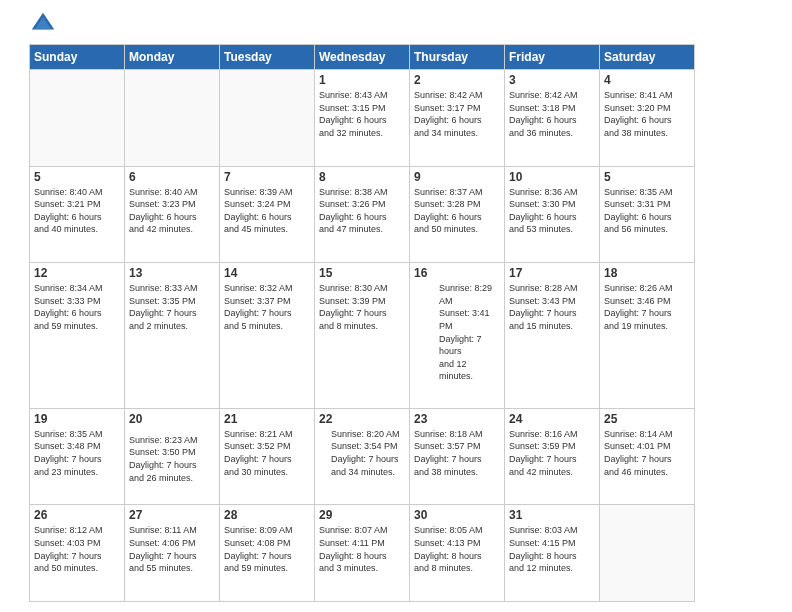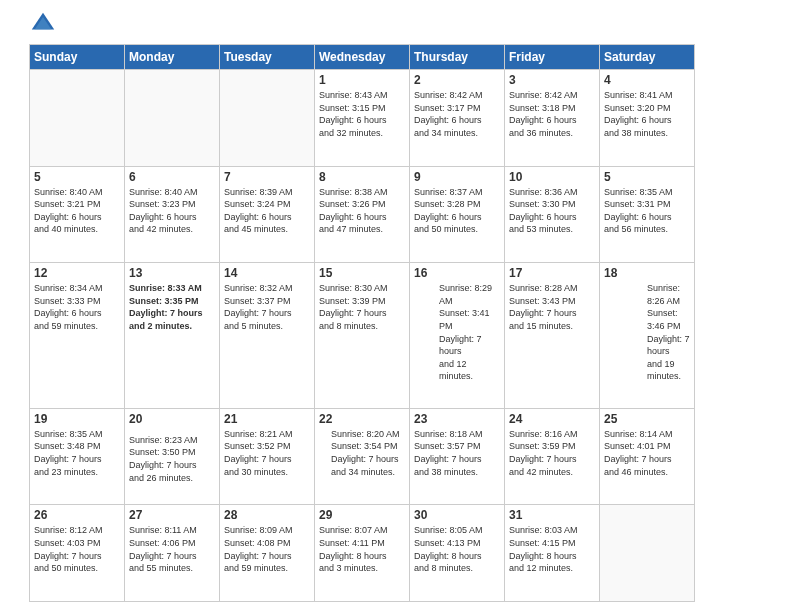--- a/index.html
+++ b/index.html
@@ -220,21 +220,21 @@
         <tr>
           <td>
             <span class="day-number">12</span>
             <div class="day-info" style="white-space: pre-line;">Sunrise: 8:34 AM
 Sunset: 3:33 PM
 Daylight: 6 hours
 and 59 minutes.</div>
           </td>
           <td>
             <span class="day-number">13</span>
-            <div class="day-info" style="white-space: pre-line; font-weight: bold;">Sunrise: 8:33 AM
+            <div class="day-info" style="white-space: pre-line;">Sunrise: 8:33 AM
 Sunset: 3:35 PM
 Daylight: 7 hours
 and 2 minutes.</div>
           </td>
           <td>
             <span class="day-number">14</span>
             <div class="day-info" style="white-space: pre-line;">Sunrise: 8:32 AM
 Sunset: 3:37 PM
 Daylight: 7 hours
 and 5 minutes.</div>
@@ -255,21 +255,21 @@
           </td>
           <td>
             <span class="day-number">17</span>
             <div class="day-info" style="white-space: pre-line;">Sunrise: 8:28 AM
 Sunset: 3:43 PM
 Daylight: 7 hours
 and 15 minutes.</div>
           </td>
           <td>
             <span class="day-number">18</span>
-            <div class="day-info" style="white-space: pre-line; margin-left: 43px;">Sunrise: 8:26 AM
+            <div class="day-info" style="white-space: pre-line;">Sunrise: 8:26 AM
 Sunset: 3:46 PM
 Daylight: 7 hours
 and 19 minutes.</div>
           </td>
         </tr>
         <tr>
           <td>
             <span class="day-number">19</span>
             <div class="day-info" style="white-space: pre-line;">Sunrise: 8:35 AM
 Sunset: 3:48 PM

